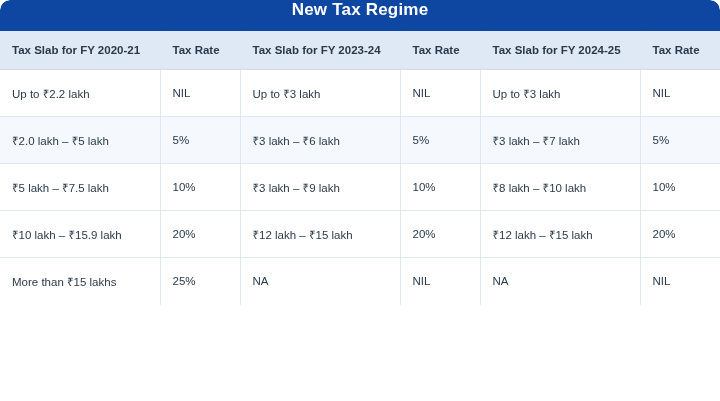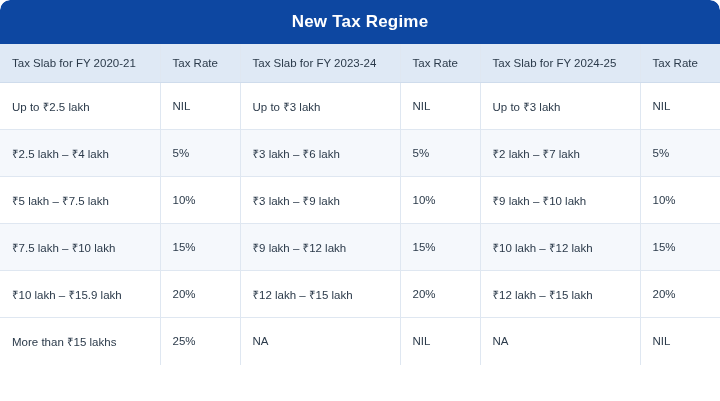--- a/index.html
+++ b/index.html
@@ -16,25 +16,24 @@
   .card {
     width: 720px;
     height: 401px;
     background: #ffffff;
     border-radius: 10px;
     overflow: hidden;
     position: relative;
     box-sizing: border-box;
   }
   .title-bar {
-    height: 44px;
+    height: 31px;
     background: #0d47a1;
     color: #ffffff;
     display: flex;
-    align-items: center;
     justify-content: center;
     border-top-left-radius: 10px;
     border-top-right-radius: 10px;
   }
   .title-bar .title-text {
     font-size: 17px;
     font-weight: bold;
     letter-spacing: 0.2px;
   }
   table.tax-table {
@@ -54,21 +53,21 @@
     overflow: hidden;
     white-space: nowrap;
   }
   table.tax-table th:last-child,
   table.tax-table td:last-child {
     border-right: none;
   }
   table.tax-table thead th {
     height: 38px;
     background: #dfe9f5;
-    font-weight: normal;
+    font-weight: bold;
     color: #2b3a4a;
     border-bottom: 1px solid #cfdcec;
   }
   table.tax-table tbody tr {
     height: 47px;
   }
   table.tax-table tbody tr.odd td {
     background: #ffffff;
   }
   table.tax-table tbody tr.even td {
@@ -104,50 +103,42 @@
         <th>Tax Slab for FY 2020-21</th>
         <th>Tax Rate</th>
         <th>Tax Slab for FY 2023-24</th>
         <th>Tax Rate</th>
         <th>Tax Slab for FY 2024-25</th>
         <th>Tax Rate</th>
       </tr>
     </thead>
     <tbody>
       <tr class="odd">
-        <td>Up to ₹2.5 lakh</td>
+        <td>Up to ₹2.2 lakh</td>
         <td>NIL</td>
         <td>Up to ₹3 lakh</td>
         <td>NIL</td>
         <td>Up to ₹3 lakh</td>
         <td>NIL</td>
       </tr>
       <tr class="even">
-        <td>₹2.5 lakh – ₹4 lakh</td>
+        <td>₹2.0 lakh – ₹5 lakh</td>
         <td>5%</td>
         <td>₹3 lakh – ₹6 lakh</td>
         <td>5%</td>
-        <td>₹2 lakh – ₹7 lakh</td>
+        <td>₹3 lakh – ₹7 lakh</td>
         <td>5%</td>
       </tr>
       <tr class="odd">
         <td>₹5 lakh – ₹7.5 lakh</td>
         <td>10%</td>
         <td>₹3 lakh – ₹9 lakh</td>
         <td>10%</td>
-        <td>₹9 lakh – ₹10 lakh</td>
+        <td>₹8 lakh – ₹10 lakh</td>
         <td>10%</td>
-      </tr>
-      <tr class="even">
-        <td>₹7.5 lakh – ₹10 lakh</td>
-        <td>15%</td>
-        <td>₹9 lakh – ₹12 lakh</td>
-        <td>15%</td>
-        <td>₹10 lakh – ₹12 lakh</td>
-        <td>15%</td>
       </tr>
       <tr class="odd">
         <td>₹10 lakh – ₹15.9 lakh</td>
         <td>20%</td>
         <td>₹12 lakh – ₹15 lakh</td>
         <td>20%</td>
         <td>₹12 lakh – ₹15 lakh</td>
         <td>20%</td>
       </tr>
       <tr class="odd last">

